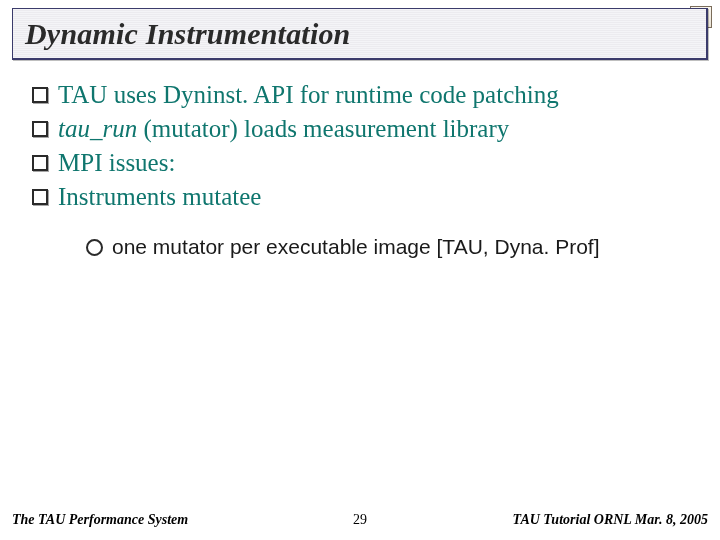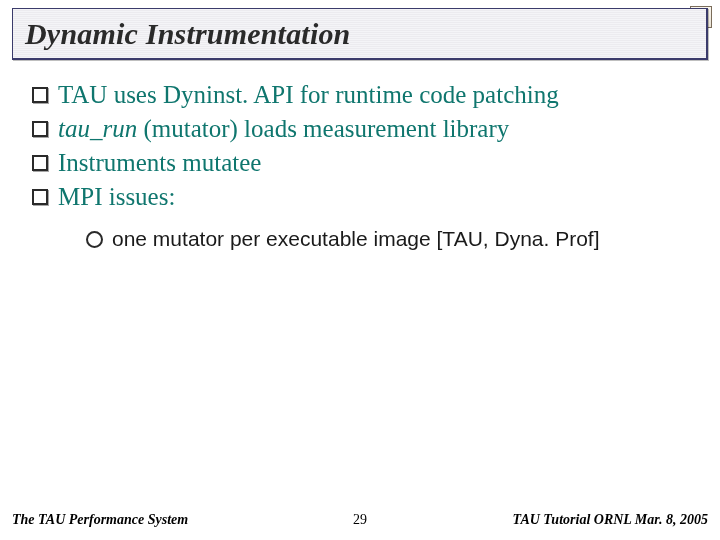--- a/index.html
+++ b/index.html
@@ -82,21 +82,21 @@
     top: 9px;
     width: 12px;
     height: 12px;
     border: 2px solid #2a2a2a;
     box-shadow: 1px 1px 0 rgba(0,0,0,0.35);
     background: #fff;
   }
   .ital { font-style: italic; }
   ul.sub {
     list-style: none;
-    margin-top: 12px;
+    margin-top: 20px;
     margin-left: 56px;
   }
   ul.sub > li {
     position: relative;
     padding-left: 28px;
     font-family: Arial, Helvetica, sans-serif;
     font-size: 21px;
     line-height: 1.35;
     color: #1a1a1a;
     margin-bottom: 2px;
@@ -160,24 +160,24 @@
 
   <div class="content">
     <ul class="bullets">
       <li>
         <span>TAU uses Dyninst. API for runtime code patching</span>
       </li>
       <li>
         <span class="ital">tau_run</span><span> (mutator) loads measurement library</span>
       </li>
       <li>
-        <span>Instruments mutatee</span>
+        <span>MPI issues:</span>
       </li>
       <li>
-        <span>MPI issues:</span>
+        <span>Instruments mutatee</span>
       </li>
     </ul>
     <ul class="sub">
       <li>
         <span>one mutator per executable image [TAU, Dyna. Prof]</span>
       </li>
     </ul>
   </div>
 
   <div class="footer">

